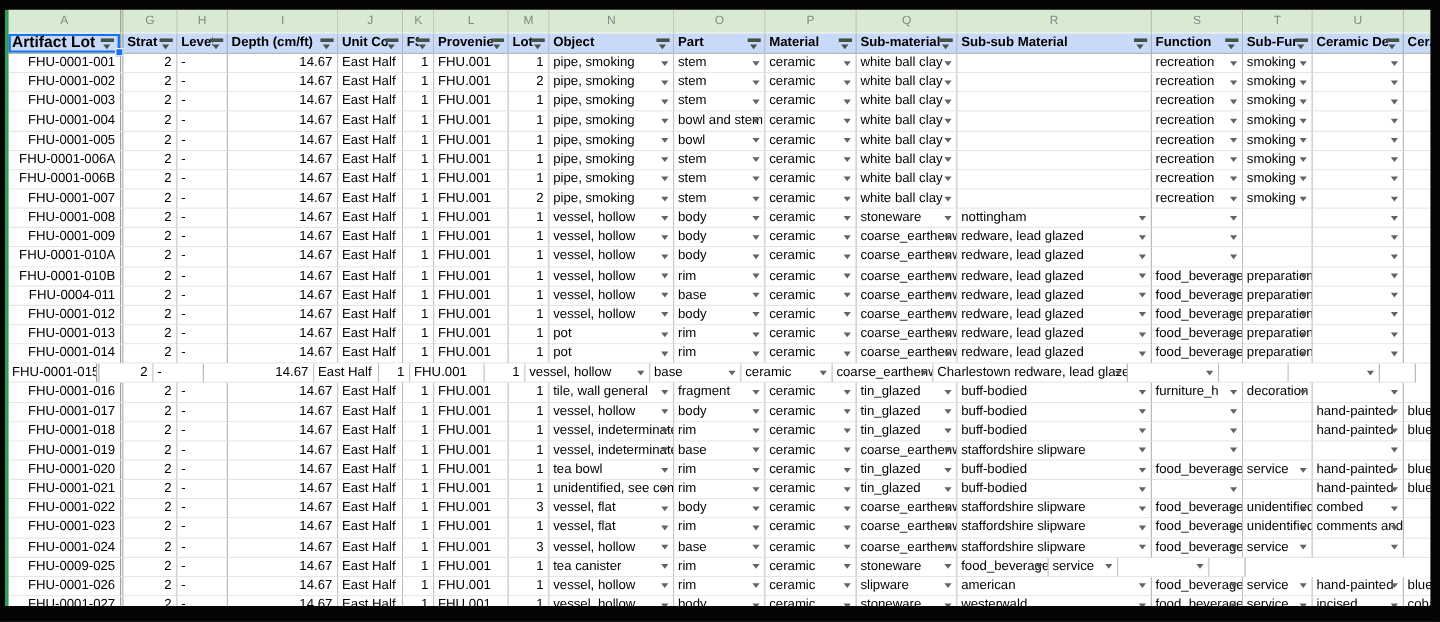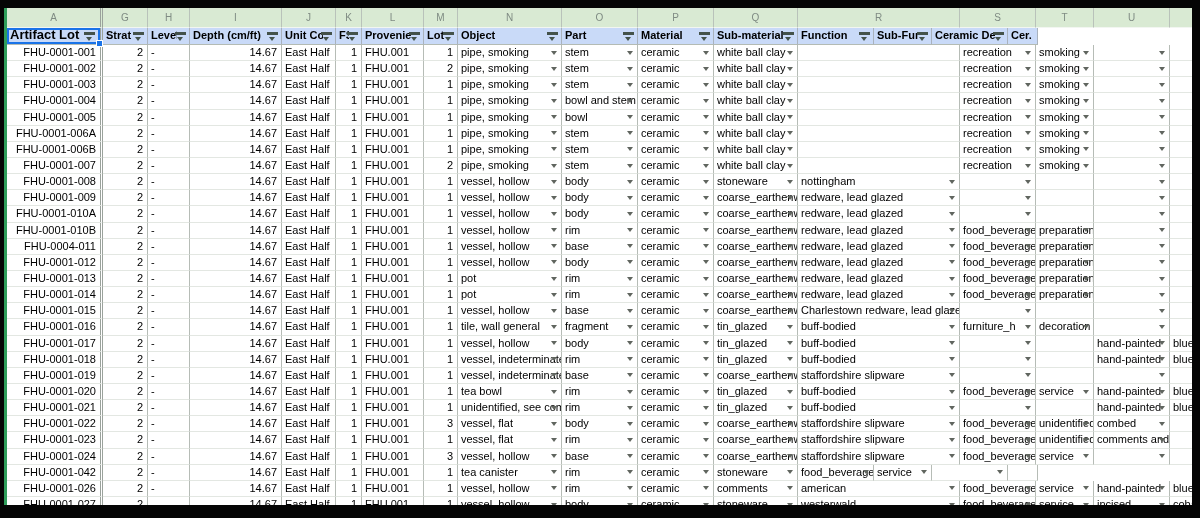--- a/index.html
+++ b/index.html
@@ -115,20 +115,24 @@
           <div class="ficon"></div>
         </div>
         <div class="hcell has-ficon" style="width: 76px; background: rgb(201, 218, 248);">
           <span class="txt">Material</span>
           <div class="ficon"></div>
         </div>
         <div class="hcell has-ficon" style="width: 84px; background: rgb(201, 218, 248);">
           <span class="txt">Sub-material</span>
           <div class="ficon"></div>
         </div>
+        <div class="hcell has-ficon" style="width: 162px; background: rgb(201, 218, 248);">
+          <span class="txt">Sub-sub Material</span>
+          <div class="ficon"></div>
+        </div>
         <div class="hcell has-ficon" style="width: 76px; background: rgb(201, 218, 248);">
           <span class="txt">Function</span>
           <div class="ficon"></div>
         </div>
         <div class="hcell has-ficon" style="width: 58px; background: rgb(201, 218, 248);">
           <span class="txt">Sub-Function</span>
           <div class="ficon"></div>
         </div>
         <div class="hcell has-ficon" style="width: 76px; background: rgb(201, 218, 248);">
           <span class="txt">Ceramic Decoration</span>
@@ -1097,21 +1101,21 @@
         </div>
         <div class="cell has-arrow" style="width: 76px;">
           <span class="txt"></span>
           <div class="darr"></div>
         </div>
         <div class="cell" style="width: 30px;">
           <span class="txt"></span>
         </div>
       </div>
       <div class="grid-row">
-        <div class="cell col-a al-right" style="width: 96px;">
+        <div class="cell col-a al-right" style="width: 76px;">
           <span class="txt">FHU-0001-015</span>
         </div>
         <div class="cell al-right" style="width: 45px;">
           <span class="txt">2</span>
         </div>
         <div class="cell" style="width: 42px;">
           <span class="txt">-</span>
         </div>
         <div class="cell al-right" style="width: 92px;">
           <span class="txt">14.67</span>
@@ -1703,21 +1707,21 @@
         <div class="cell has-arrow" style="width: 76px;">
           <span class="txt"></span>
           <div class="darr"></div>
         </div>
         <div class="cell" style="width: 30px;">
           <span class="txt"></span>
         </div>
       </div>
       <div class="grid-row">
         <div class="cell col-a al-right" style="width: 96px;">
-          <span class="txt">FHU-0001-042</span>
+          <span class="txt">FHU-0009-025</span>
         </div>
         <div class="cell al-right" style="width: 45px;">
           <span class="txt">2</span>
         </div>
         <div class="cell" style="width: 42px;">
           <span class="txt">-</span>
         </div>
         <div class="cell al-right" style="width: 92px;">
           <span class="txt">14.67</span>
         </div>
@@ -1796,21 +1800,21 @@
         </div>
         <div class="cell has-arrow" style="width: 76px;">
           <span class="txt">rim</span>
           <div class="darr"></div>
         </div>
         <div class="cell has-arrow" style="width: 76px;">
           <span class="txt">ceramic</span>
           <div class="darr"></div>
         </div>
         <div class="cell has-arrow" style="width: 84px;">
-          <span class="txt">comments</span>
+          <span class="txt">slipware</span>
           <div class="darr"></div>
         </div>
         <div class="cell has-arrow" style="width: 162px;">
           <span class="txt">american</span>
           <div class="darr"></div>
         </div>
         <div class="cell has-arrow" style="width: 76px;">
           <span class="txt">food_beverage</span>
           <div class="darr"></div>
         </div>

